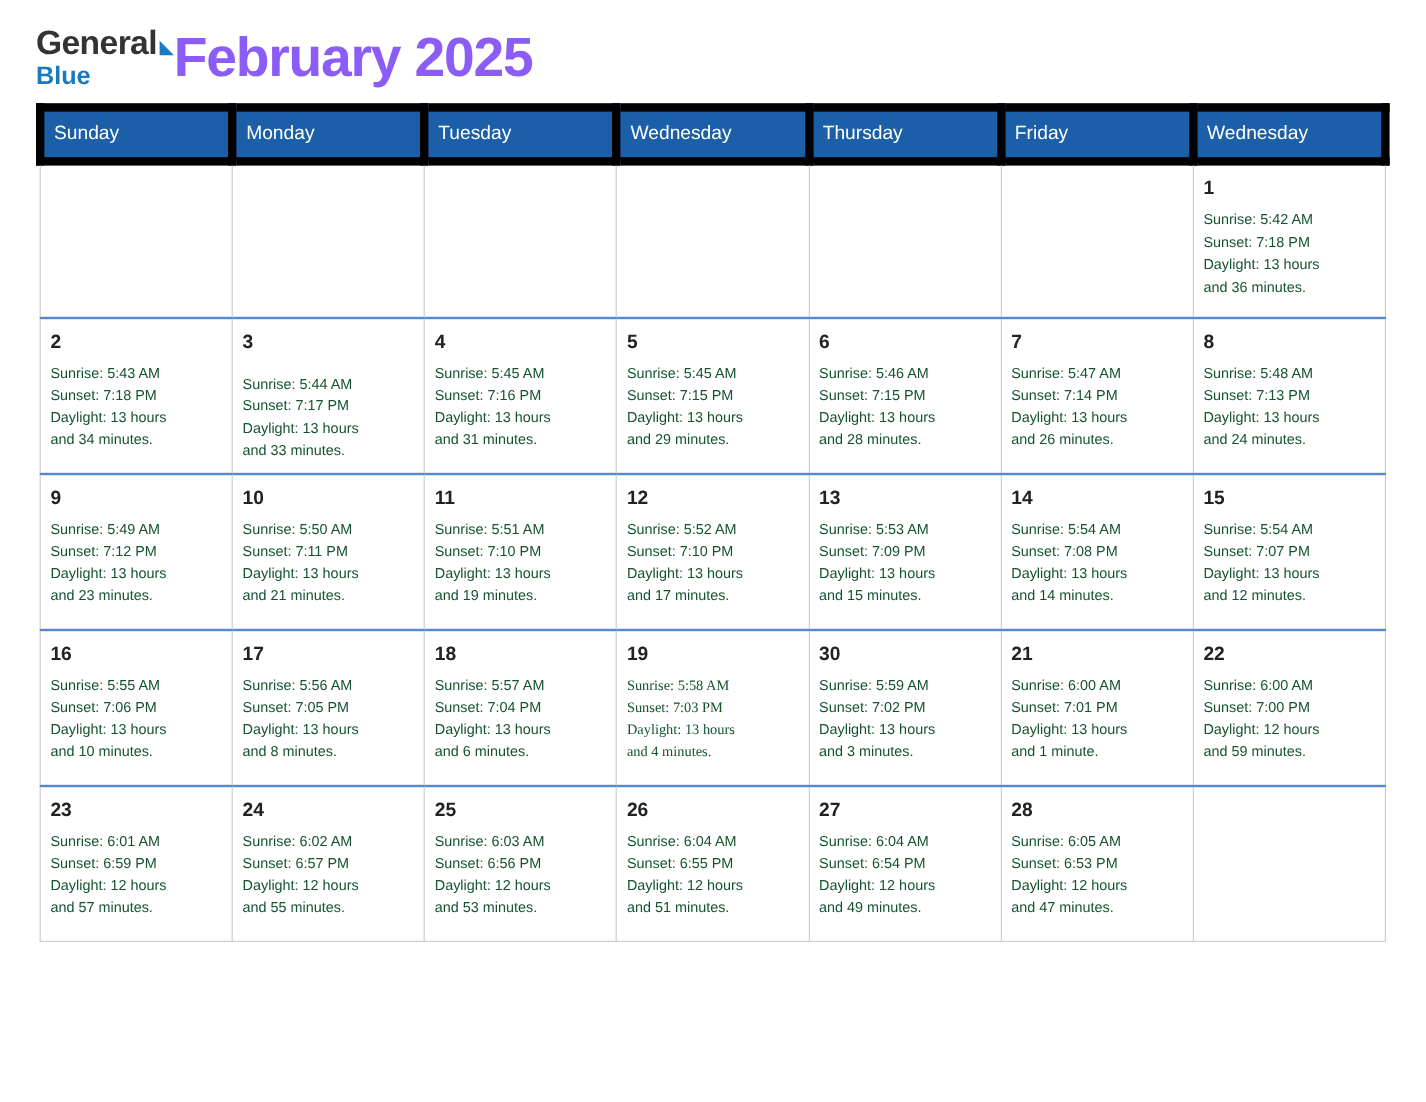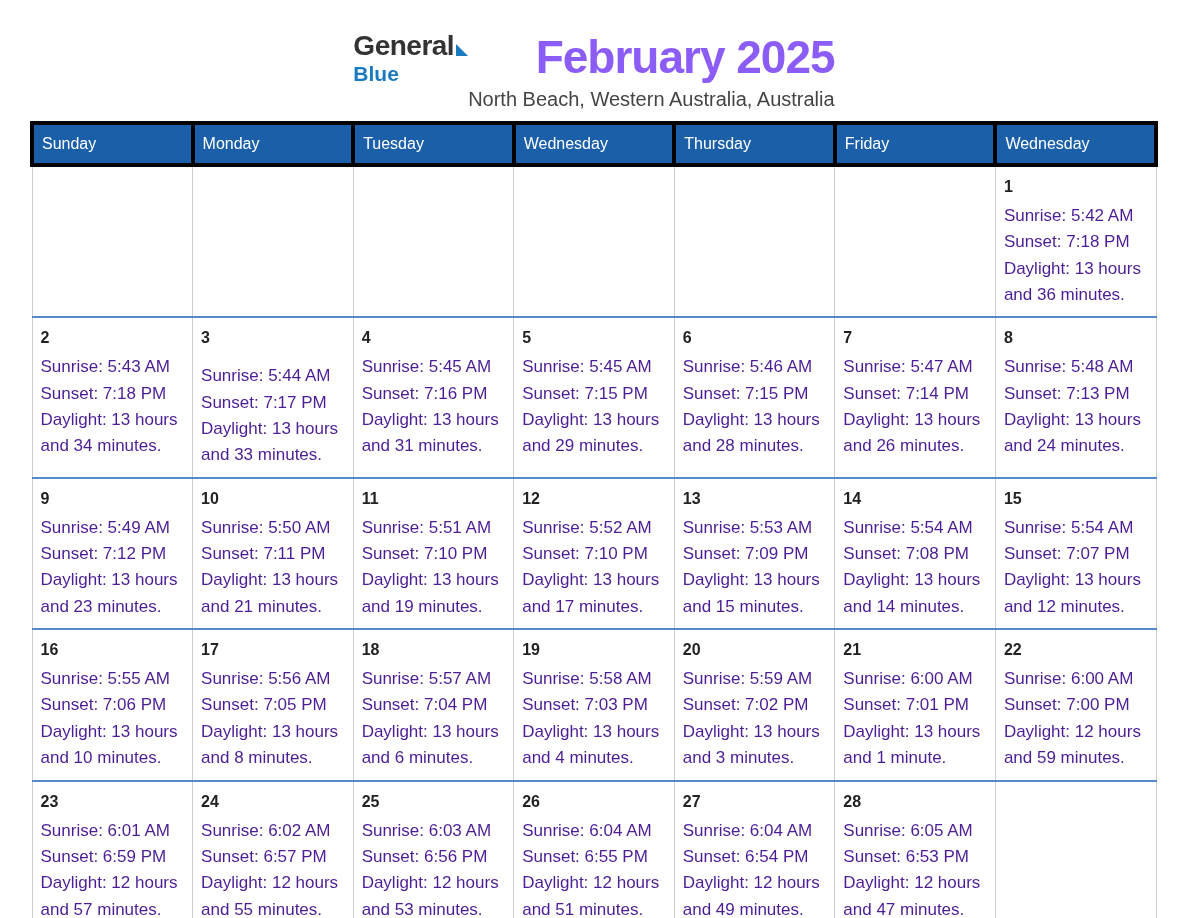--- a/index.html
+++ b/index.html
@@ -6,24 +6,23 @@
     body {
       font-family: Arial, Helvetica, sans-serif;
       background: #fff;
       color: #222;
       width: 1188px;
       min-height: 918px;
       padding: 20px 30px;
     }
     .header {
       display: flex;
-      justify-content: center;
+      justify-content: flex-start;
       align-items: flex-start;
       margin-bottom: 10px;
-      margin-top: 10px;
     }
     .logo-general {
       font-size: 28px;
       font-weight: bold;
       color: #333;
       letter-spacing: -0.5px;
     }
     .logo-blue {
       font-size: 21px;
       font-weight: bold;
@@ -68,21 +67,21 @@
       border-collapse: collapse;
       margin-top: 10px;
     }
     .calendar-table th {
       background-color: #1a5fa8;
       color: #fff;
       font-size: 16px;
       font-weight: normal;
       padding: 10px 8px;
       text-align: left;
-      border: 4px solid #000000;
+      border: 7px solid #000000;
     }
     .calendar-table td {
       vertical-align: top;
       padding: 8px 8px;
       border: 1px solid #ccc;
       width: calc(100% / 7);
       min-height: 120px;
       height: 130px;
       background: #fff;
       font-size: 13px;
@@ -92,22 +91,22 @@
       border-top: 2px solid #5588cc;
     }
     .day-number {
       font-size: 16px;
       font-weight: bold;
       color: #222;
       display: block;
       margin-bottom: 4px;
     }
     .day-info {
-      font-size: 17px;
-      color: #4c1d95;
+      font-size: 12px;
+      color: #14532d;
       line-height: 1.55;
     }
     .empty-cell {
       background: #f9f9f9;
     }
     .row-week td {
       height: 130px;
     }
   </style>
 </head>
@@ -116,21 +115,20 @@
 <div class="header">
   <div class="logo-wrapper">
     <div class="logo-top-row">
       <span class="logo-general">General</span>
       <span class="logo-arrow"></span>
     </div>
     <span class="logo-blue">Blue</span>
   </div>
   <div class="title-section">
     <div class="calendar-title">February 2025</div>
-    <div class="calendar-subtitle">North Beach, Western Australia, Australia</div>
   </div>
 </div>
 
 <table class="calendar-table">
   <thead>
     <tr>
     <th>Sunday</th>
         <th>Monday</th>
         <th>Tuesday</th>
         <th>Wednesday</th>
@@ -274,27 +272,27 @@
         </td>
         <td>
           <span class="day-number">18</span>
           <div class="day-info" style="white-space: pre-line;">Sunrise: 5:57 AM
 Sunset: 7:04 PM
 Daylight: 13 hours
 and 6 minutes.</div>
         </td>
         <td>
           <span class="day-number">19</span>
-          <div class="day-info" style="white-space: pre-line;">Sunrise: 5:58 AM
+          <div class="day-info" style="white-space: pre-line; font-family: Liberation Serif, serif;">Sunrise: 5:58 AM
 Sunset: 7:03 PM
 Daylight: 13 hours
 and 4 minutes.</div>
         </td>
         <td>
-          <span class="day-number">20</span>
+          <span class="day-number">30</span>
           <div class="day-info" style="white-space: pre-line;">Sunrise: 5:59 AM
 Sunset: 7:02 PM
 Daylight: 13 hours
 and 3 minutes.</div>
         </td>
         <td>
           <span class="day-number">21</span>
           <div class="day-info" style="white-space: pre-line;">Sunrise: 6:00 AM
 Sunset: 7:01 PM
 Daylight: 13 hours

